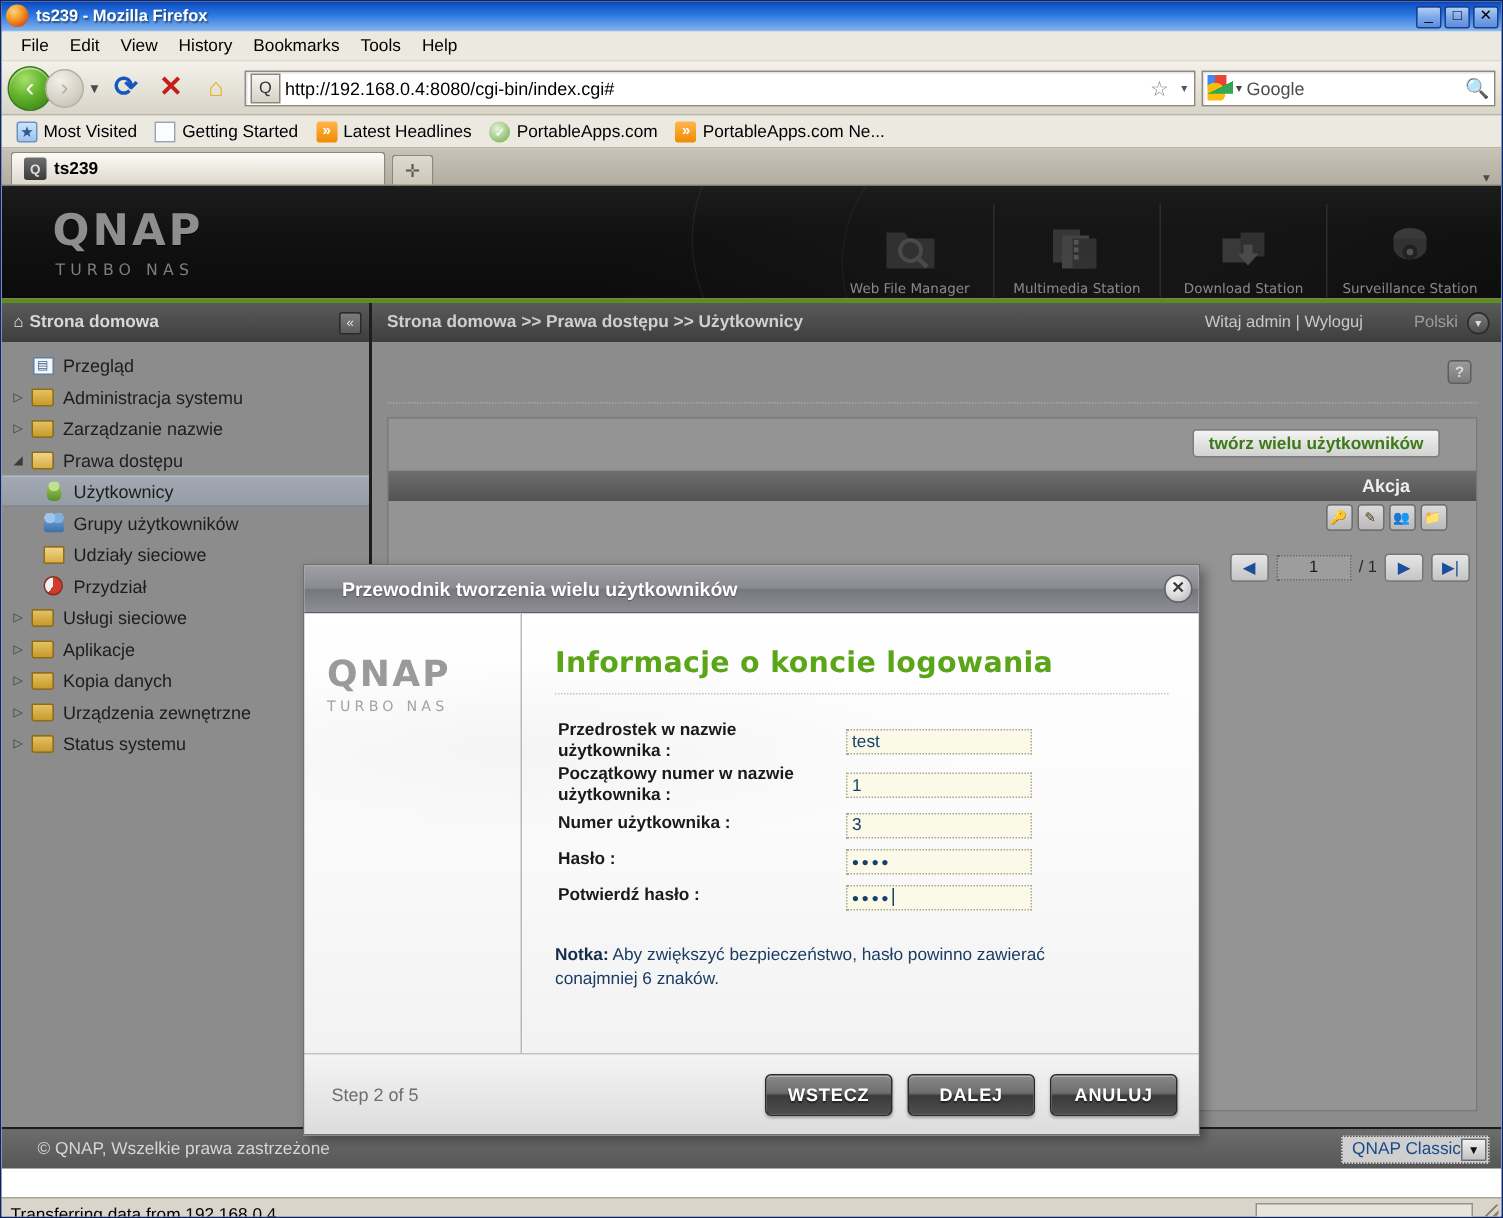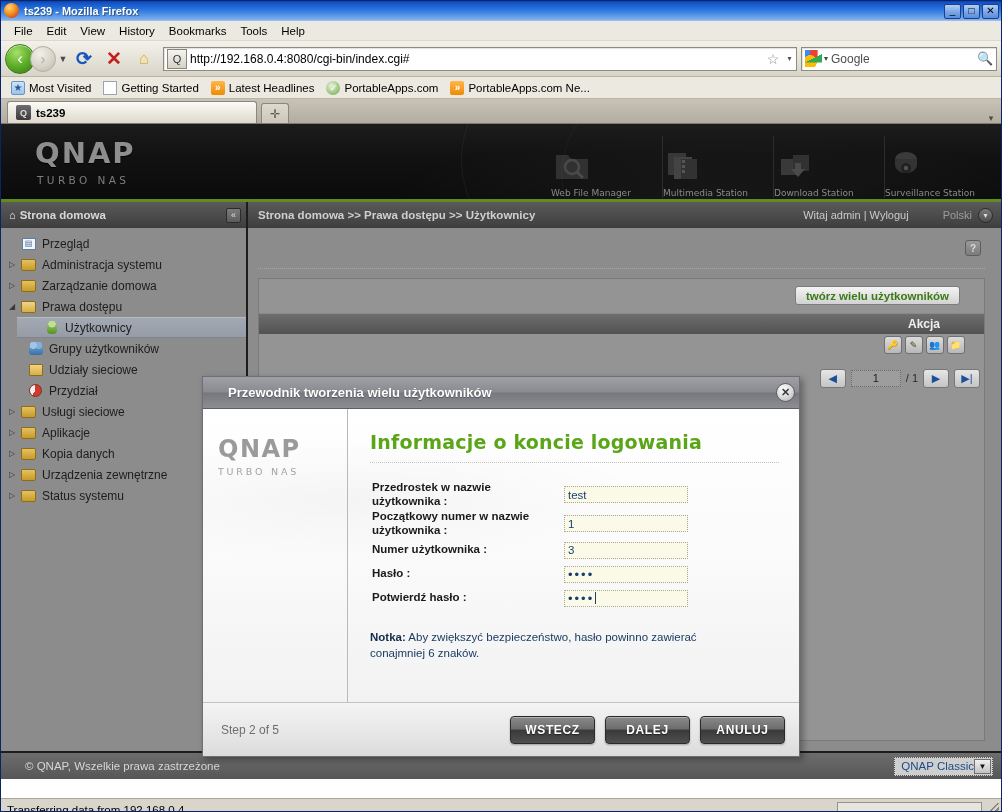--- a/index.html
+++ b/index.html
@@ -237,21 +237,21 @@
     font-size: 10.5px; letter-spacing: 3.4px;
     color: #7d7d7d; font-family: "DejaVu Sans", sans-serif;
   }
   .banner-apps {
     position: absolute; right: 6px; top: 8px;
     display: flex; align-items: flex-end; height: 66px;
   }
   .bapp {
     width: 111px; height: 62px;
     display: flex; flex-direction: column;
-    align-items: flex-start; justify-content: flex-end;
+    align-items: center; justify-content: flex-end;
     border-left: 1px solid #2c2c2c;
     position: relative;
   }
   .bapp:first-child { border-left: none; }
   .bapp .bapp-ico {
     width: 42px; height: 38px;
     margin-bottom: 3px;
     opacity: .55;
     display: flex; align-items: center; justify-content: center;
   }
@@ -310,21 +310,20 @@
     display: flex; align-items: center;
     height: 21px; padding-left: 8px;
     font-size: 12px; color: #1d1d1d;
     white-space: nowrap;
   }
   .snode.lvl2 { padding-left: 26px; }
   .snode.sel {
     background: linear-gradient(to bottom,#a3a9b3,#969ca6);
     border-top: 1px solid #b6bcc6;
     border-bottom: 1px solid #7f858f;
-    margin-left: 16px;
   }
   .arrow {
     width: 11px; font-size: 8px; color: #3a3a3a; flex: 0 0 auto;
   }
   .sicon { width: 17px; height: 15px; margin-right: 5px; flex: 0 0 auto;
            display: flex; align-items: center; justify-content: center; font-size: 11px; }
   .ic-folder {
     width: 15px; height: 12px; border-radius: 1px 2px 2px 2px;
     background: linear-gradient(to bottom,#e5c261,#c79a2b);
     border: 1px solid #8f6d16;
@@ -757,21 +756,21 @@
           <span class="sicon">
               <span class="ic-folder"></span>
             </span>
           <span>Administracja systemu</span>
         </div>
         <div class="snode lvl1">
           <span class="arrow">▷</span>
           <span class="sicon">
               <span class="ic-folder"></span>
             </span>
-          <span>Zarządzanie domowa</span>
+          <span>Zarządzanie nazwie</span>
         </div>
         <div class="snode lvl1">
           <span class="arrow">◢</span>
           <span class="sicon">
               <span class="ic-folder open"></span>
             </span>
           <span>Prawa dostępu</span>
         </div>
         <div class="snode lvl2 sel">
           <span class="sicon">

